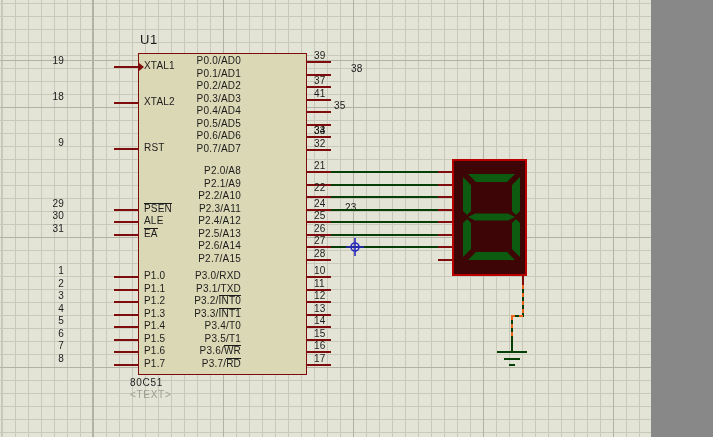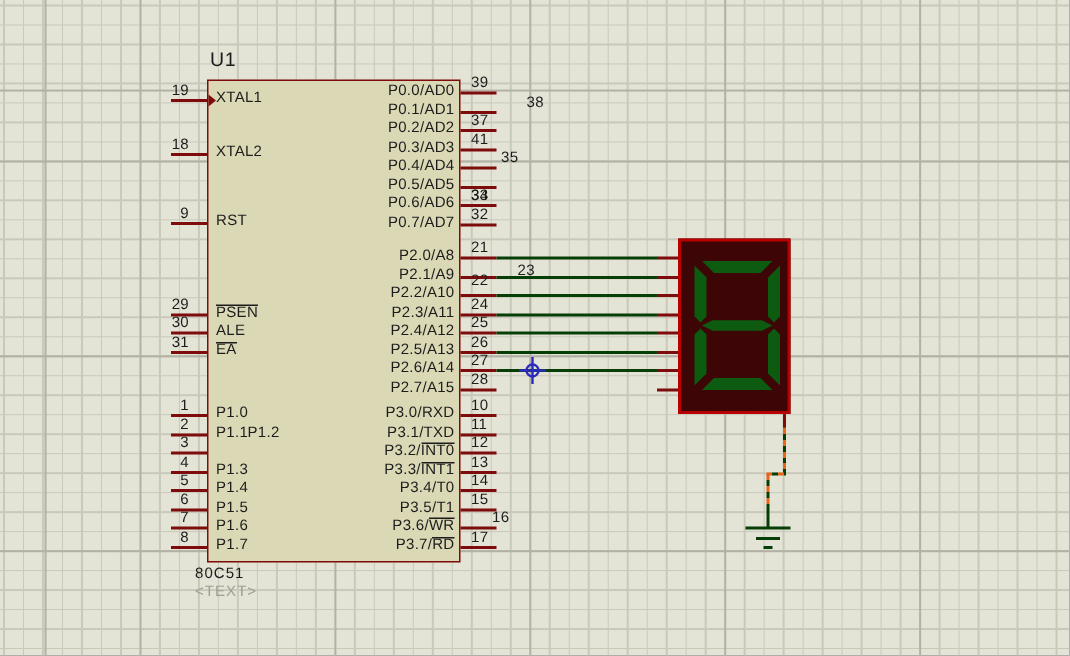--- a/index.html
+++ b/index.html
@@ -1,17 +1,17 @@
 <!DOCTYPE html>
 <html style="--canvas_bg: #E3E3D6; --grid_minor: #C9C9BB; --grid_major: #B2B2A4; --chip_fill: #DBD8B6; --chip_border: #7E0C0C; --pin_red: #7E0C0C; --wire_green: #063F06; --text_dark: #1C1C1C; --text_gray: #9D9D92; --display_body: #3D0505; --display_border: #B80000; --segment_off_green: #0C5B10; --dash_orange: #E86418; --cursor_blue: #2A2AC0;"><head>
 <meta charset="utf-8">
 <style>
   html,body{margin:0;padding:0;background:#888;}
   .canvas{
-    position:relative;width:713px;height:437px;overflow:hidden;
+    position:relative;width:651px;height:437px;overflow:hidden;
     background-color:var(--canvas_bg);
     background-image:
       repeating-linear-gradient(90deg, var(--grid_major) 0 1px, transparent 1px 130px),
       repeating-linear-gradient(180deg, var(--grid_major) 0 1px, transparent 1px 130px),
       repeating-linear-gradient(90deg, var(--grid_minor) 0 1px, transparent 1px 13px),
       repeating-linear-gradient(180deg, var(--grid_minor) 0 1px, transparent 1px 13px);
     background-position: 93px 0, 0 107px, 2px 0, 0 3px;
     font-family:"Liberation Sans", sans-serif;
   }
   .chip-body{
@@ -76,21 +76,21 @@
       <div class="pin-num left" style="top: 222.5px;">31</div>
       <div class="pin-name left" style="top: 227.5px;"><span></span><span class="ovl">EA</span></div>
       <div class="pin-stub" style="top: 276px; left: 114px; width: 24px;"></div>
       <div class="pin-num left" style="top: 265px;">1</div>
       <div class="pin-name left" style="top: 270px;"><span>P1.0</span></div>
       <div class="pin-stub" style="top: 288.5px; left: 114px; width: 24px;"></div>
       <div class="pin-num left" style="top: 277.5px;">2</div>
       <div class="pin-name left" style="top: 282.5px;"><span>P1.1</span></div>
       <div class="pin-stub" style="top: 301px; left: 114px; width: 24px;"></div>
       <div class="pin-num left" style="top: 290px;">3</div>
-      <div class="pin-name left" style="top: 283px; margin-left: 21px;"><span>P1.2</span></div>
+      <div class="pin-name left" style="top: 295px;"><span>P1.2</span></div>
       <div class="pin-stub" style="top: 313.5px; left: 114px; width: 24px;"></div>
       <div class="pin-num left" style="top: 302.5px;">4</div>
       <div class="pin-name left" style="top: 307.5px;"><span>P1.3</span></div>
       <div class="pin-stub" style="top: 326px; left: 114px; width: 24px;"></div>
       <div class="pin-num left" style="top: 315px;">5</div>
       <div class="pin-name left" style="top: 320px;"><span>P1.4</span></div>
       <div class="pin-stub" style="top: 338.5px; left: 114px; width: 24px;"></div>
       <div class="pin-num left" style="top: 327.5px;">6</div>
       <div class="pin-name left" style="top: 332.5px;"><span>P1.5</span></div>
       <div class="pin-stub" style="top: 351px; left: 114px; width: 24px;"></div>
@@ -123,21 +123,21 @@
       <div class="pin-stub" style="top: 148.5px; left: 307px; width: 24px;"></div>
       <div class="pin-num right" style="top: 137.5px;">32</div>
       <div class="pin-name right" style="top: 142.5px;"><span>P0.7/AD7</span></div>
       <div class="pin-stub" style="top: 171px; left: 307px; width: 24px;"></div>
       <div class="pin-num right" style="top: 160px;">21</div>
       <div class="pin-name right" style="top: 165px;"><span>P2.0/A8</span></div>
       <div class="pin-stub" style="top: 183.5px; left: 307px; width: 24px;"></div>
       <div class="pin-num right" style="top: 182px;">22</div>
       <div class="pin-name right" style="top: 177.5px;"><span>P2.1/A9</span></div>
       <div class="pin-stub" style="top: 196px; left: 307px; width: 24px;"></div>
-      <div class="pin-num right" style="top: 175px; padding-left: 31px;">23</div>
+      <div class="pin-num right" style="top: 202px; padding-left: 31px;">23</div>
       <div class="pin-name right" style="top: 190px;"><span>P2.2/A10</span></div>
       <div class="pin-stub" style="top: 208.5px; left: 307px; width: 24px;"></div>
       <div class="pin-num right" style="top: 197.5px;">24</div>
       <div class="pin-name right" style="top: 202.5px;"><span>P2.3/A11</span></div>
       <div class="pin-stub" style="top: 221px; left: 307px; width: 24px;"></div>
       <div class="pin-num right" style="top: 210px;">25</div>
       <div class="pin-name right" style="top: 215px;"><span>P2.4/A12</span></div>
       <div class="pin-stub" style="top: 233.5px; left: 307px; width: 24px;"></div>
       <div class="pin-num right" style="top: 222.5px;">26</div>
       <div class="pin-name right" style="top: 227.5px;"><span>P2.5/A13</span></div>
@@ -159,21 +159,21 @@
       <div class="pin-stub" style="top: 313.5px; left: 307px; width: 24px;"></div>
       <div class="pin-num right" style="top: 302.5px;">13</div>
       <div class="pin-name right" style="top: 307.5px;"><span>P3.3/</span><span class="ovl">INT1</span></div>
       <div class="pin-stub" style="top: 326px; left: 307px; width: 24px;"></div>
       <div class="pin-num right" style="top: 315px;">14</div>
       <div class="pin-name right" style="top: 320px;"><span>P3.4/T0</span></div>
       <div class="pin-stub" style="top: 338.5px; left: 307px; width: 24px;"></div>
       <div class="pin-num right" style="top: 327.5px;">15</div>
       <div class="pin-name right" style="top: 332.5px;"><span>P3.5/T1</span></div>
       <div class="pin-stub" style="top: 351px; left: 307px; width: 24px;"></div>
-      <div class="pin-num right" style="top: 340px; margin-left: 14px;">16</div>
+      <div class="pin-num right" style="top: 340px;">16</div>
       <div class="pin-name right" style="top: 345px;"><span>P3.6/</span><span class="ovl">WR</span></div>
       <div class="pin-stub" style="top: 363.5px; left: 307px; width: 24px;"></div>
       <div class="pin-num right" style="top: 352.5px;">17</div>
       <div class="pin-name right" style="top: 357.5px;"><span>P3.7/</span><span class="ovl">RD</span></div>
     </div>
   <div id="wires">
       <div class="wire" style="top: 171px; left: 331px; width: 107px;"></div>
       <div class="wire" style="top: 183.5px; left: 331px; width: 107px;"></div>
       <div class="wire" style="top: 196px; left: 331px; width: 107px;"></div>
       <div class="wire" style="top: 208.5px; left: 331px; width: 107px;"></div>

